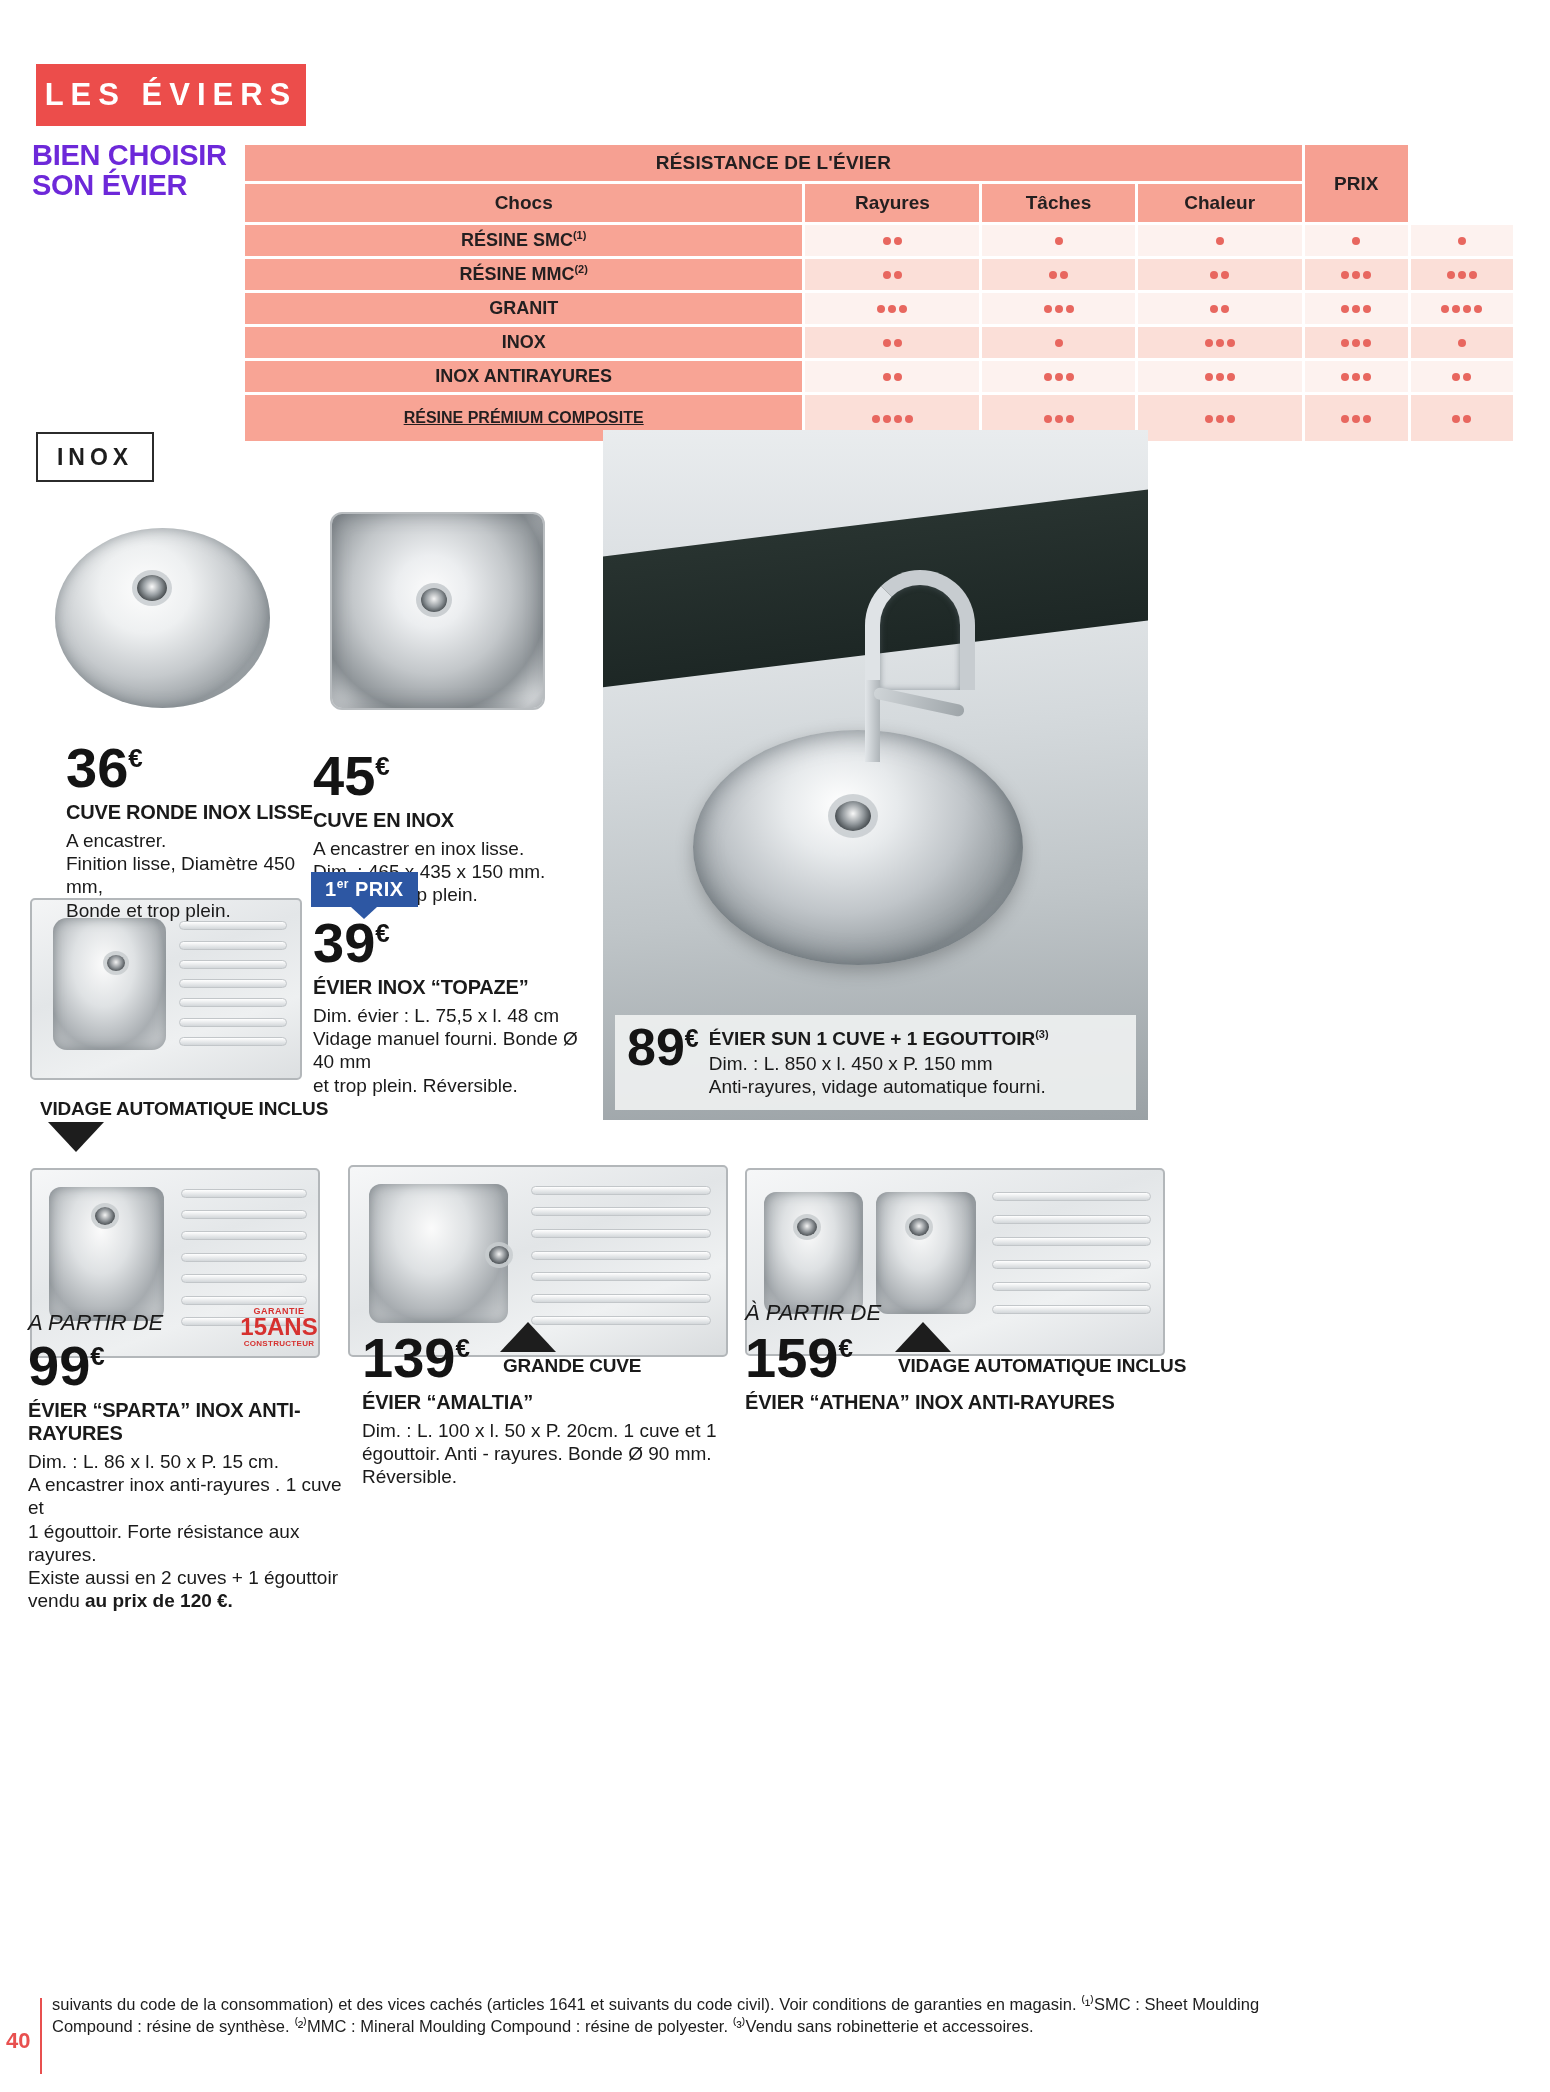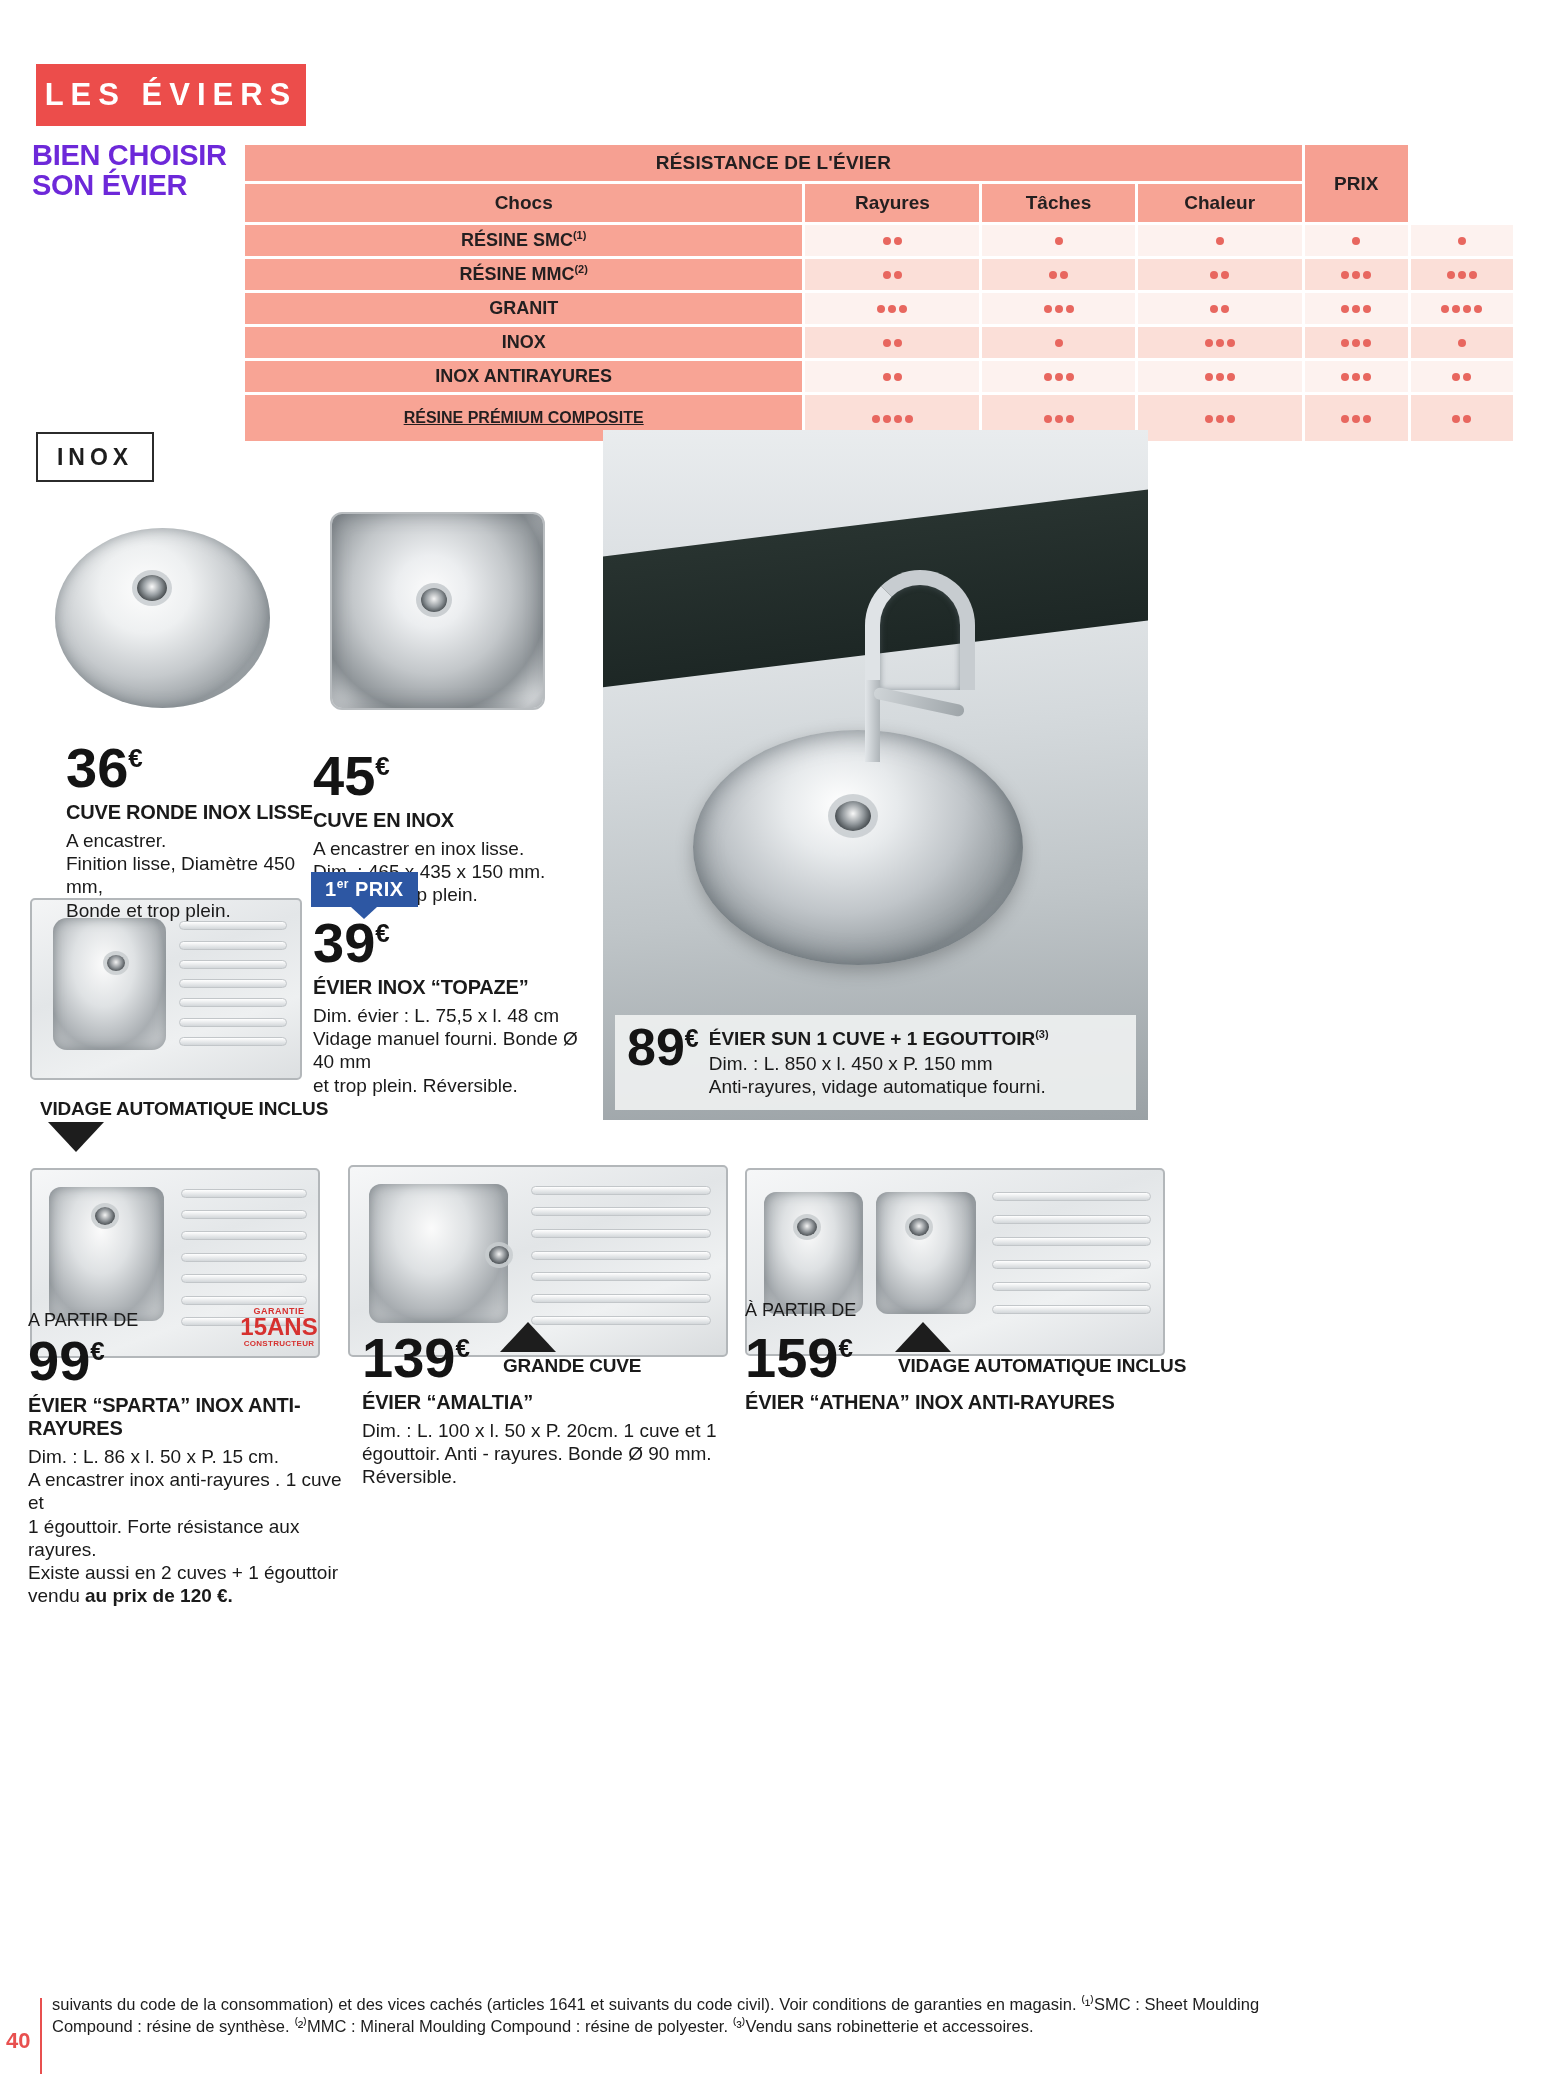--- a/index.html
+++ b/index.html
@@ -224,21 +224,21 @@
   .photo-caption .price sup { font-size: 25px; vertical-align: super; }
   .cap-text { padding-top: 4px; }
   .cap-text .cap-title { font-weight: bold; font-size: 19px; line-height: 1.2; }
   .cap-text .cap-line { font-size: 19px; line-height: 1.25; }
 
   
   .price-big { font-weight: bold; font-size: 56px; line-height: 1; color: #141414; }
   .price-big sup { font-size: 26px; vertical-align: super; }
   .prod-title { font-weight: bold; font-size: 20px; margin-top: 5px; letter-spacing: -0.2px; }
   .prod-desc { font-size: 19px; line-height: 1.22; margin-top: 5px; }
-  .small-note { font-size: 18px; }
+  .small-note { font-size: 22px; font-style: italic; }
 
   .b-36 { position: absolute; left: 42px; top: 740px; width: 265px; margin-left: 24px; }
   .b-45 { position: absolute; left: 313px; top: 748px; width: 285px; }
   .b-39 { position: absolute; left: 313px; top: 915px; width: 290px; }
   .b-99 { position: absolute; left: 28px; top: 1310px; width: 330px; }
   .b-139 { position: absolute; left: 362px; top: 1330px; width: 360px; }
   .b-159 { position: absolute; left: 745px; top: 1330px; width: 400px; }
 
   .badge-1er {
     position: absolute; left: 311px; top: 872px;

